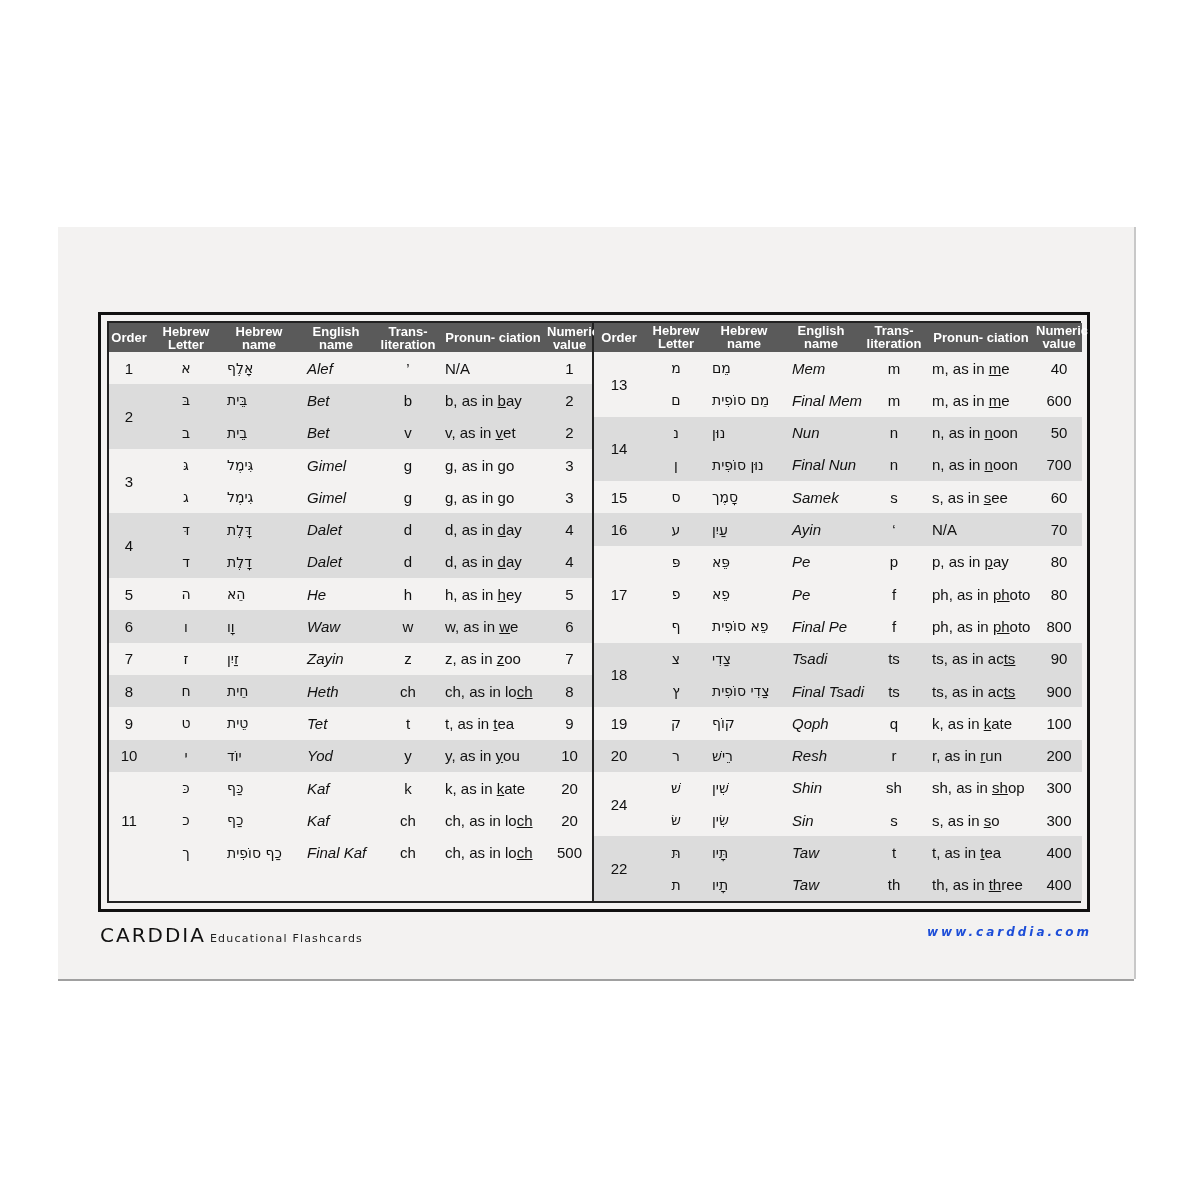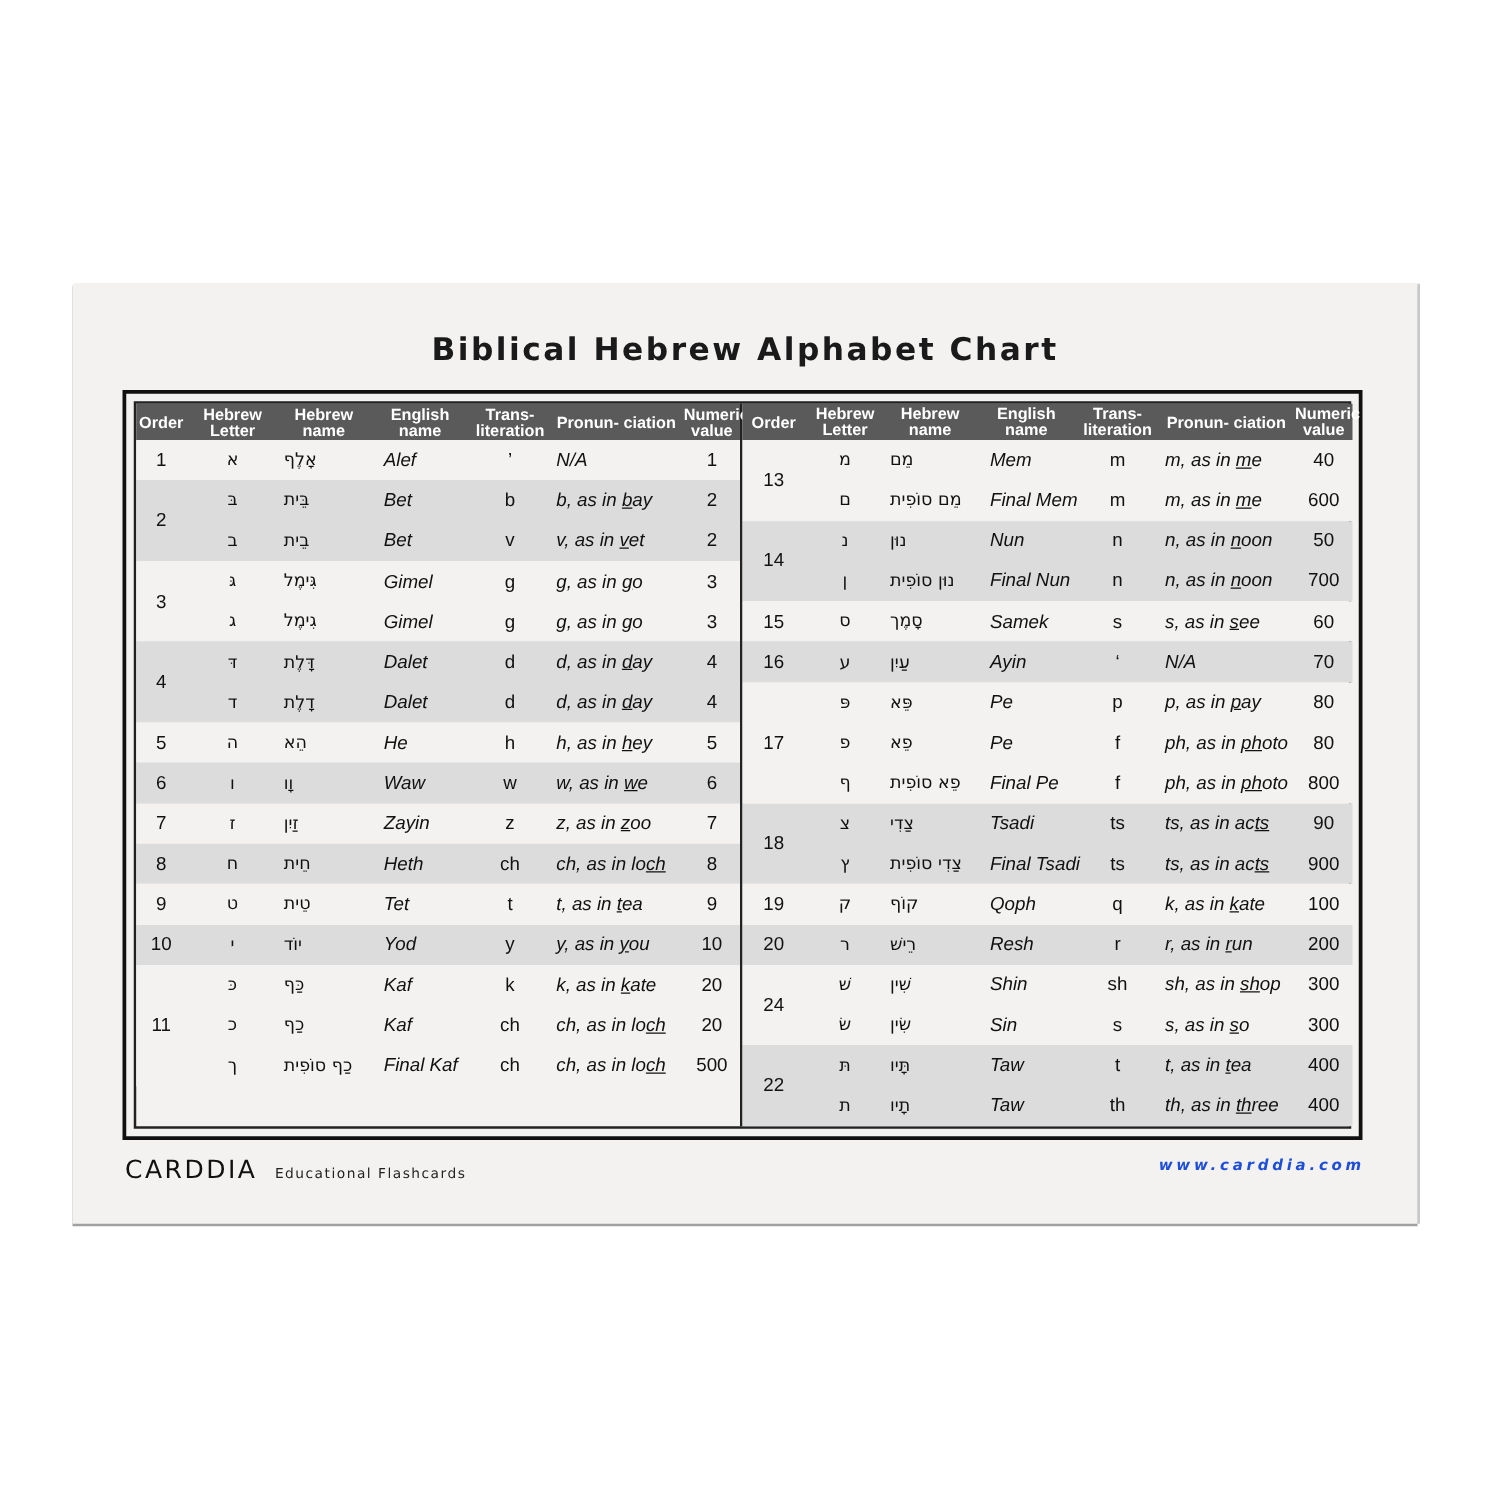--- a/index.html
+++ b/index.html
@@ -38,43 +38,42 @@
   .group.alt { background: #dcdcdc; }
   .group.plain { background: #f3f2f1; }
   .order { display: flex; align-items: center; justify-content: center; font-size: 15px; color: #111; }
   .sub { flex: 1; }
   .row { display: flex; height: 32.3px; align-items: center; font-size: 15px; color: #111; }
   .row div { white-space: nowrap; }
   .c-letter { text-align: center; font-family: "DejaVu Sans", sans-serif; font-size: 14px; }
   .c-hname { text-align: left; font-family: "DejaVu Sans", sans-serif; font-size: 14px; direction: rtl; padding-left: 4px; box-sizing: border-box; }
   .c-eng { padding-left: 12px; box-sizing: border-box; font-style: italic; }
   .c-trans { text-align: center; }
-  .c-pron { padding-left: 6px; box-sizing: border-box; font-style: italic; }
+  .c-pron { padding-left: 6px; box-sizing: border-box; }
   .c-num { text-align: center; }
   .u { text-decoration: underline; }
   
   .L .w-order { width: 40px; } .L .w-letter { width: 74px; } .L .w-hname { width: 72px; }
   .L .w-eng { width: 82px; } .L .w-trans { width: 62px; } .L .w-pron { width: 108px; } .L .w-num { width: 45px; }
   .R .w-order { width: 50px; } .R .w-letter { width: 64px; } .R .w-hname { width: 72px; }
   .R .w-eng { width: 82px; } .R .w-trans { width: 64px; } .R .w-pron { width: 110px; } .R .w-num { width: 46px; }
   .footer-brand {
-    position: absolute; left: 42px; top: 696px; display: flex; align-items: baseline; gap: 14px;
+    position: absolute; left: 42px; top: 696px; display: flex; align-items: baseline; gap: 4px;
   }
   .logo { font-family: "DejaVu Sans", sans-serif; font-size: 20px; letter-spacing: 2px; color: #111; font-weight: normal; }
   .tagline { font-family: "DejaVu Sans", sans-serif; font-size: 11px; letter-spacing: 1.2px; color: #222; }
   .website {
     position: absolute; right: 42px; top: 698px; font-family: "DejaVu Sans", sans-serif;
     font-weight: bold; font-size: 12px; letter-spacing: 3px; color: #1d4ed8; font-style: italic;
   }
 </style>
 </head>
 <body>
 
 <div class="card">
-  <div class="title">Biblical Hebrew Alphabet Chart</div>
 
   <div class="outer-frame">
     <div class="inner-frame">
 
       <div class="half left L">
         <div class="hdr">
           <div class="w-order">Order</div>
           <div class="w-letter">Hebrew Letter</div>
           <div class="w-hname">Hebrew name</div>
           <div class="w-eng">English name</div>

